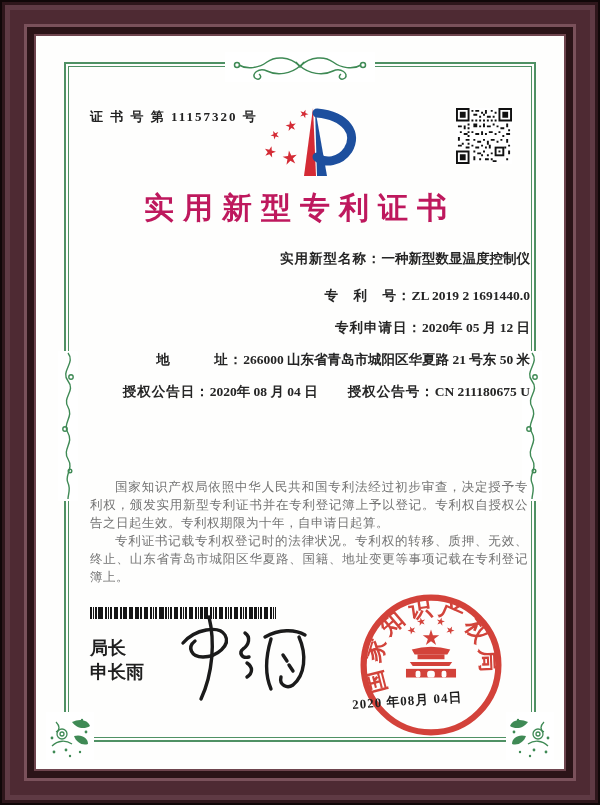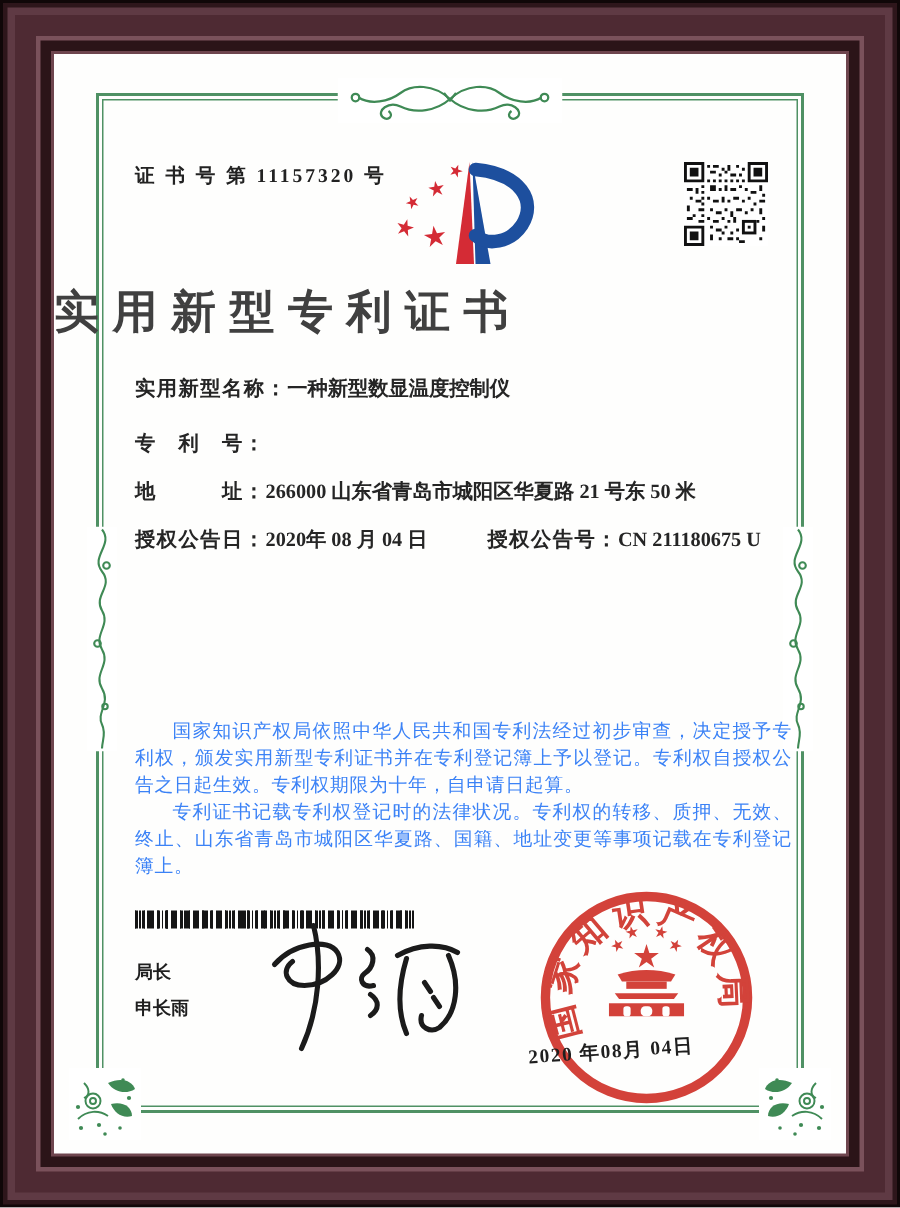--- a/index.html
+++ b/index.html
@@ -20,39 +20,39 @@
   .orn{position:absolute;z-index:2;}
   .orn-top{left:189px;top:16px;width:150px;height:30px;}
   .orn-left{left:22px;top:315px;width:20px;height:150px;}
   .orn-right{left:486px;top:315px;width:20px;height:150px;}
   .orn-bl{left:10px;top:676px;width:48px;height:48px;}
   .orn-br{left:470px;top:676px;width:48px;height:48px;transform:scaleX(-1);}
   .cert-no{position:absolute;left:54px;top:72px;font-size:13px;letter-spacing:2px;
     color:#222;font-weight:600;z-index:3;}
   .logo{position:absolute;left:222px;top:64px;width:102px;height:80px;z-index:3;}
   .qr{position:absolute;left:420px;top:72px;width:56px;height:56px;z-index:3;}
-  .title{position:absolute;left:0;right:0;top:152px;text-align:left;
-    font-size:30px;font-weight:700;letter-spacing:9px;color:#404040;z-index:3;}
+  .title{position:absolute;left:0;right:0;top:152px;text-align:center;
+    font-size:30px;font-weight:700;letter-spacing:9px;color:#be185d;z-index:3;}
   .fields{position:absolute;left:54px;right:34px;top:214px;z-index:3;
     font-size:13.5px;font-weight:600;color:#252525;}
-  .frow{display:flex;line-height:17px;margin-bottom:15px;white-space:nowrap;}
+  .frow{display:flex;line-height:17px;margin-bottom:15px;white-space:nowrap;justify-content:flex-end;}
   .frow:first-child{margin-bottom:20px;}
   .frow .lab{letter-spacing:1px;}
-  .pair2{margin-left:40px;display:flex;}
+  .pair2{margin-left:30px;display:flex;}
   .body-text{position:absolute;left:54px;right:36px;top:442px;z-index:3;
-    font-size:12.5px;line-height:18px;color:#3b82f6;text-align:justify;letter-spacing:.5px;}
+    font-size:12.5px;line-height:18px;color:#737373;text-align:justify;letter-spacing:.5px;}
   .body-text p{margin:0;text-indent:2em;}
   .barcode{position:absolute;left:54px;top:571px;width:186px;height:12px;z-index:3;
     background-image:
       repeating-linear-gradient(90deg,#151515 0 2px,transparent 2px 5px),
       repeating-linear-gradient(90deg,#151515 0 1px,transparent 1px 3px),
       repeating-linear-gradient(90deg,transparent 0 8px,#151515 8px 9px,transparent 9px 13px);}
   .director{position:absolute;left:54px;top:600px;z-index:3;
     font-family:"Liberation Sans","DejaVu Sans",sans-serif;
-    font-size:12px;font-weight:600;color:#1f1f1f;line-height:24px;}
+    font-size:18px;font-weight:600;color:#1f1f1f;line-height:24px;}
   .signature{position:absolute;left:125px;top:575px;width:150px;height:100px;z-index:4;}
   .seal{position:absolute;left:318px;top:552px;width:154px;height:154px;z-index:3;opacity:.93;}
   .seal-text{font-size:24px;font-weight:bold;letter-spacing:5px;fill:#cf352c;
     font-family:"Liberation Serif","DejaVu Serif",serif;}
   .seal-date{position:absolute;left:316px;top:654px;width:170px;z-index:5;
     font-size:13px;font-weight:700;color:#1f1f1f;letter-spacing:1px;transform:rotate(-4deg);}
 </style>
 </head>
 <body>
 
@@ -172,20 +172,25 @@
 
     <div class="title">实用新型专利证书</div>
 
     <div class="fields">
       <div class="frow">
         <span class="lab">实用新型名称：</span>
         <span class="val">一种新型数显温度控制仪</span>
       </div>
       <div class="frow">
         <span class="lab">专　利　号：</span>
+        <span class="val">ZL 2019 2 1691440.0</span>
+      </div>
+      <div class="frow">
+        <span class="lab">专利申请日：</span>
+        <span class="val">2020年 05 月 12 日</span>
       </div>
       <div class="frow">
         <span class="lab">地　　　址：</span>
         <span class="val">266000 山东省青岛市城阳区华夏路 21 号东 50 米</span>
       </div>
       <div class="frow">
         <span class="lab">授权公告日：</span>
         <span class="val">2020年 08 月 04 日</span>
         <span class="pair2">
           <span class="lab">授权公告号：</span>

